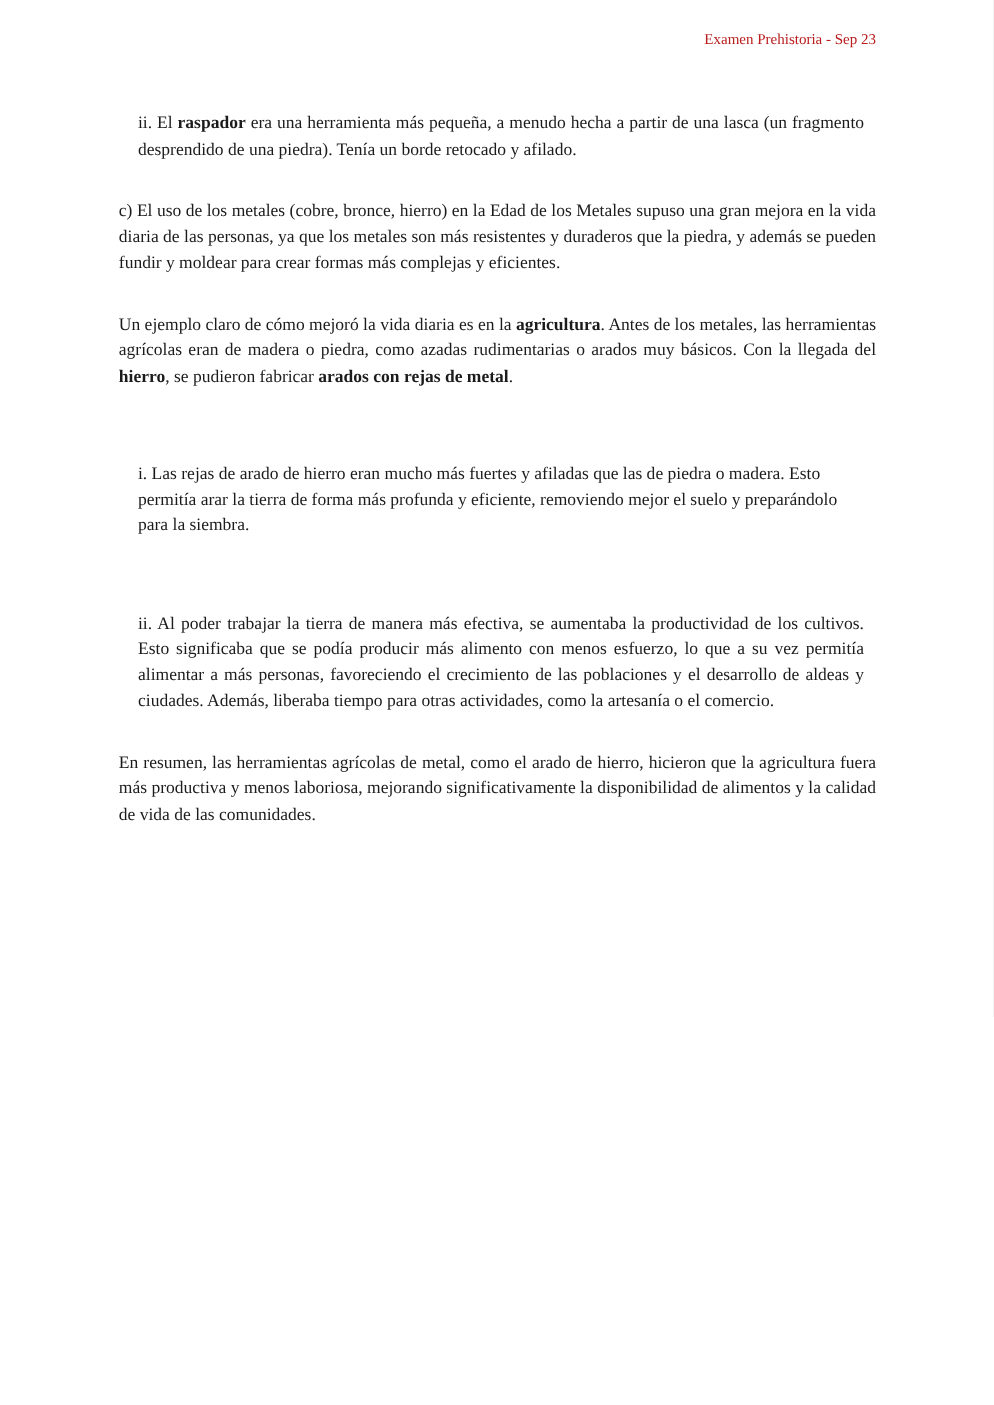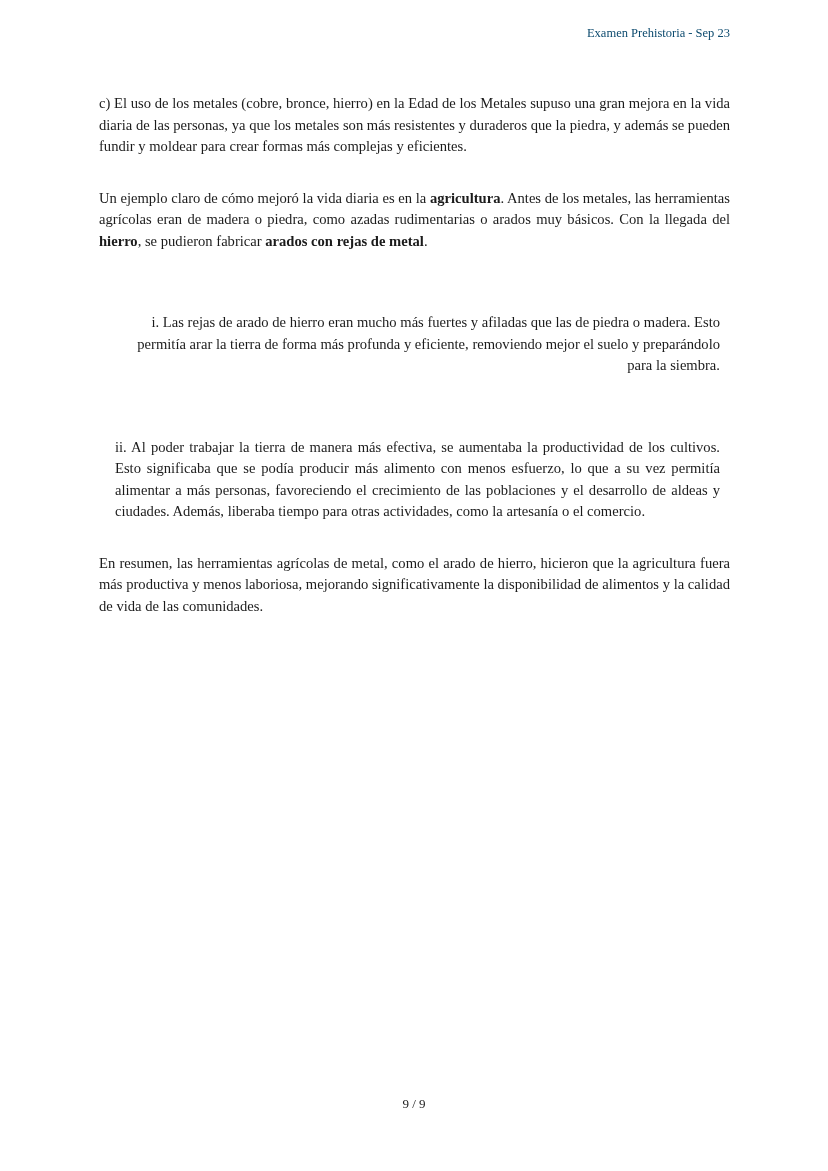--- a/index.html
+++ b/index.html
@@ -17,36 +17,36 @@
     font-family: "Liberation Serif", "DejaVu Serif", serif;
     color: #1b1b1b;
   }
   .page-header {
     position: absolute;
     top: 26px;
     left: 99px;
     right: 98px;
     text-align: right;
     font-size: 12.5px;
-    color: #0c4a6e;
+    color: #b91c1c;
   }
   .page-body {
     position: absolute;
     top: 93px;
     left: 99px;
     right: 98px;
   }
   .para {
     margin: 30px 0 0 0;
     font-size: 14.6px;
     line-height: 21.5px;
     text-align: left;
   }
   .para:first-child { margin-top: 0; }
-  .para.space-large { margin-top: 60px; text-align: right; }
+  .para.space-large { margin-top: 60px; }
   .para.justify { text-align: justify; }
   .para.indent-1 { margin-left: 16px; margin-right: 10px; }
   .para.indent-2 { margin-left: 32px; margin-right: 30px; }
   .para strong { font-weight: bold; }
   .page-footer {
     position: absolute;
     top: 1096px;
     left: 0;
     right: 0;
     text-align: center;
@@ -57,24 +57,22 @@
 </head>
 <body>
 
 <div class="page">
 
   <header class="page-header">
     <span>Examen Prehistoria - Sep 23</span>
   </header>
 
   <main class="page-body">
+      <p class="para indent-1 justify"><span>ii. El </span><strong>raspador</strong><span> era una herramienta más pequeña, a menudo hecha a partir de una lasca (un fragmento desprendido de una piedra). Tenía un borde retocado y afilado.</span></p>
       <p class="para indent-0 justify"><span>c) El uso de los metales (cobre, bronce, hierro) en la Edad de los Metales supuso una gran mejora en la vida diaria de las personas, ya que los metales son más resistentes y duraderos que la piedra, y además se pueden fundir y moldear para crear formas más complejas y eficientes.</span></p>
       <p class="para indent-0 justify"><span>Un ejemplo claro de cómo mejoró la vida diaria es en la </span><strong>agricultura</strong><span>. Antes de los metales, las herramientas agrícolas eran de madera o piedra, como azadas rudimentarias o arados muy básicos. Con la llegada del </span><strong>hierro</strong><span>, se pudieron fabricar </span><strong>arados con rejas de metal</strong><span>.</span></p>
       <p class="para indent-1 space-large"><span>i. Las rejas de arado de hierro eran mucho más fuertes y afiladas que las de piedra o madera. Esto permitía arar la tierra de forma más profunda y eficiente, removiendo mejor el suelo y preparándolo para la siembra.</span></p>
       <p class="para indent-1 justify space-large"><span>ii. Al poder trabajar la tierra de manera más efectiva, se aumentaba la productividad de los cultivos. Esto significaba que se podía producir más alimento con menos esfuerzo, lo que a su vez permitía alimentar a más personas, favoreciendo el crecimiento de las poblaciones y el desarrollo de aldeas y ciudades. Además, liberaba tiempo para otras actividades, como la artesanía o el comercio.</span></p>
       <p class="para indent-0 justify"><span>En resumen, las herramientas agrícolas de metal, como el arado de hierro, hicieron que la agricultura fuera más productiva y menos laboriosa, mejorando significativamente la disponibilidad de alimentos y la calidad de vida de las comunidades.</span></p>
     </main>
 
-  <footer class="page-footer">
-    <span>9 / 9</span>
-  </footer>
 
 </div>
 
 </body></html>

